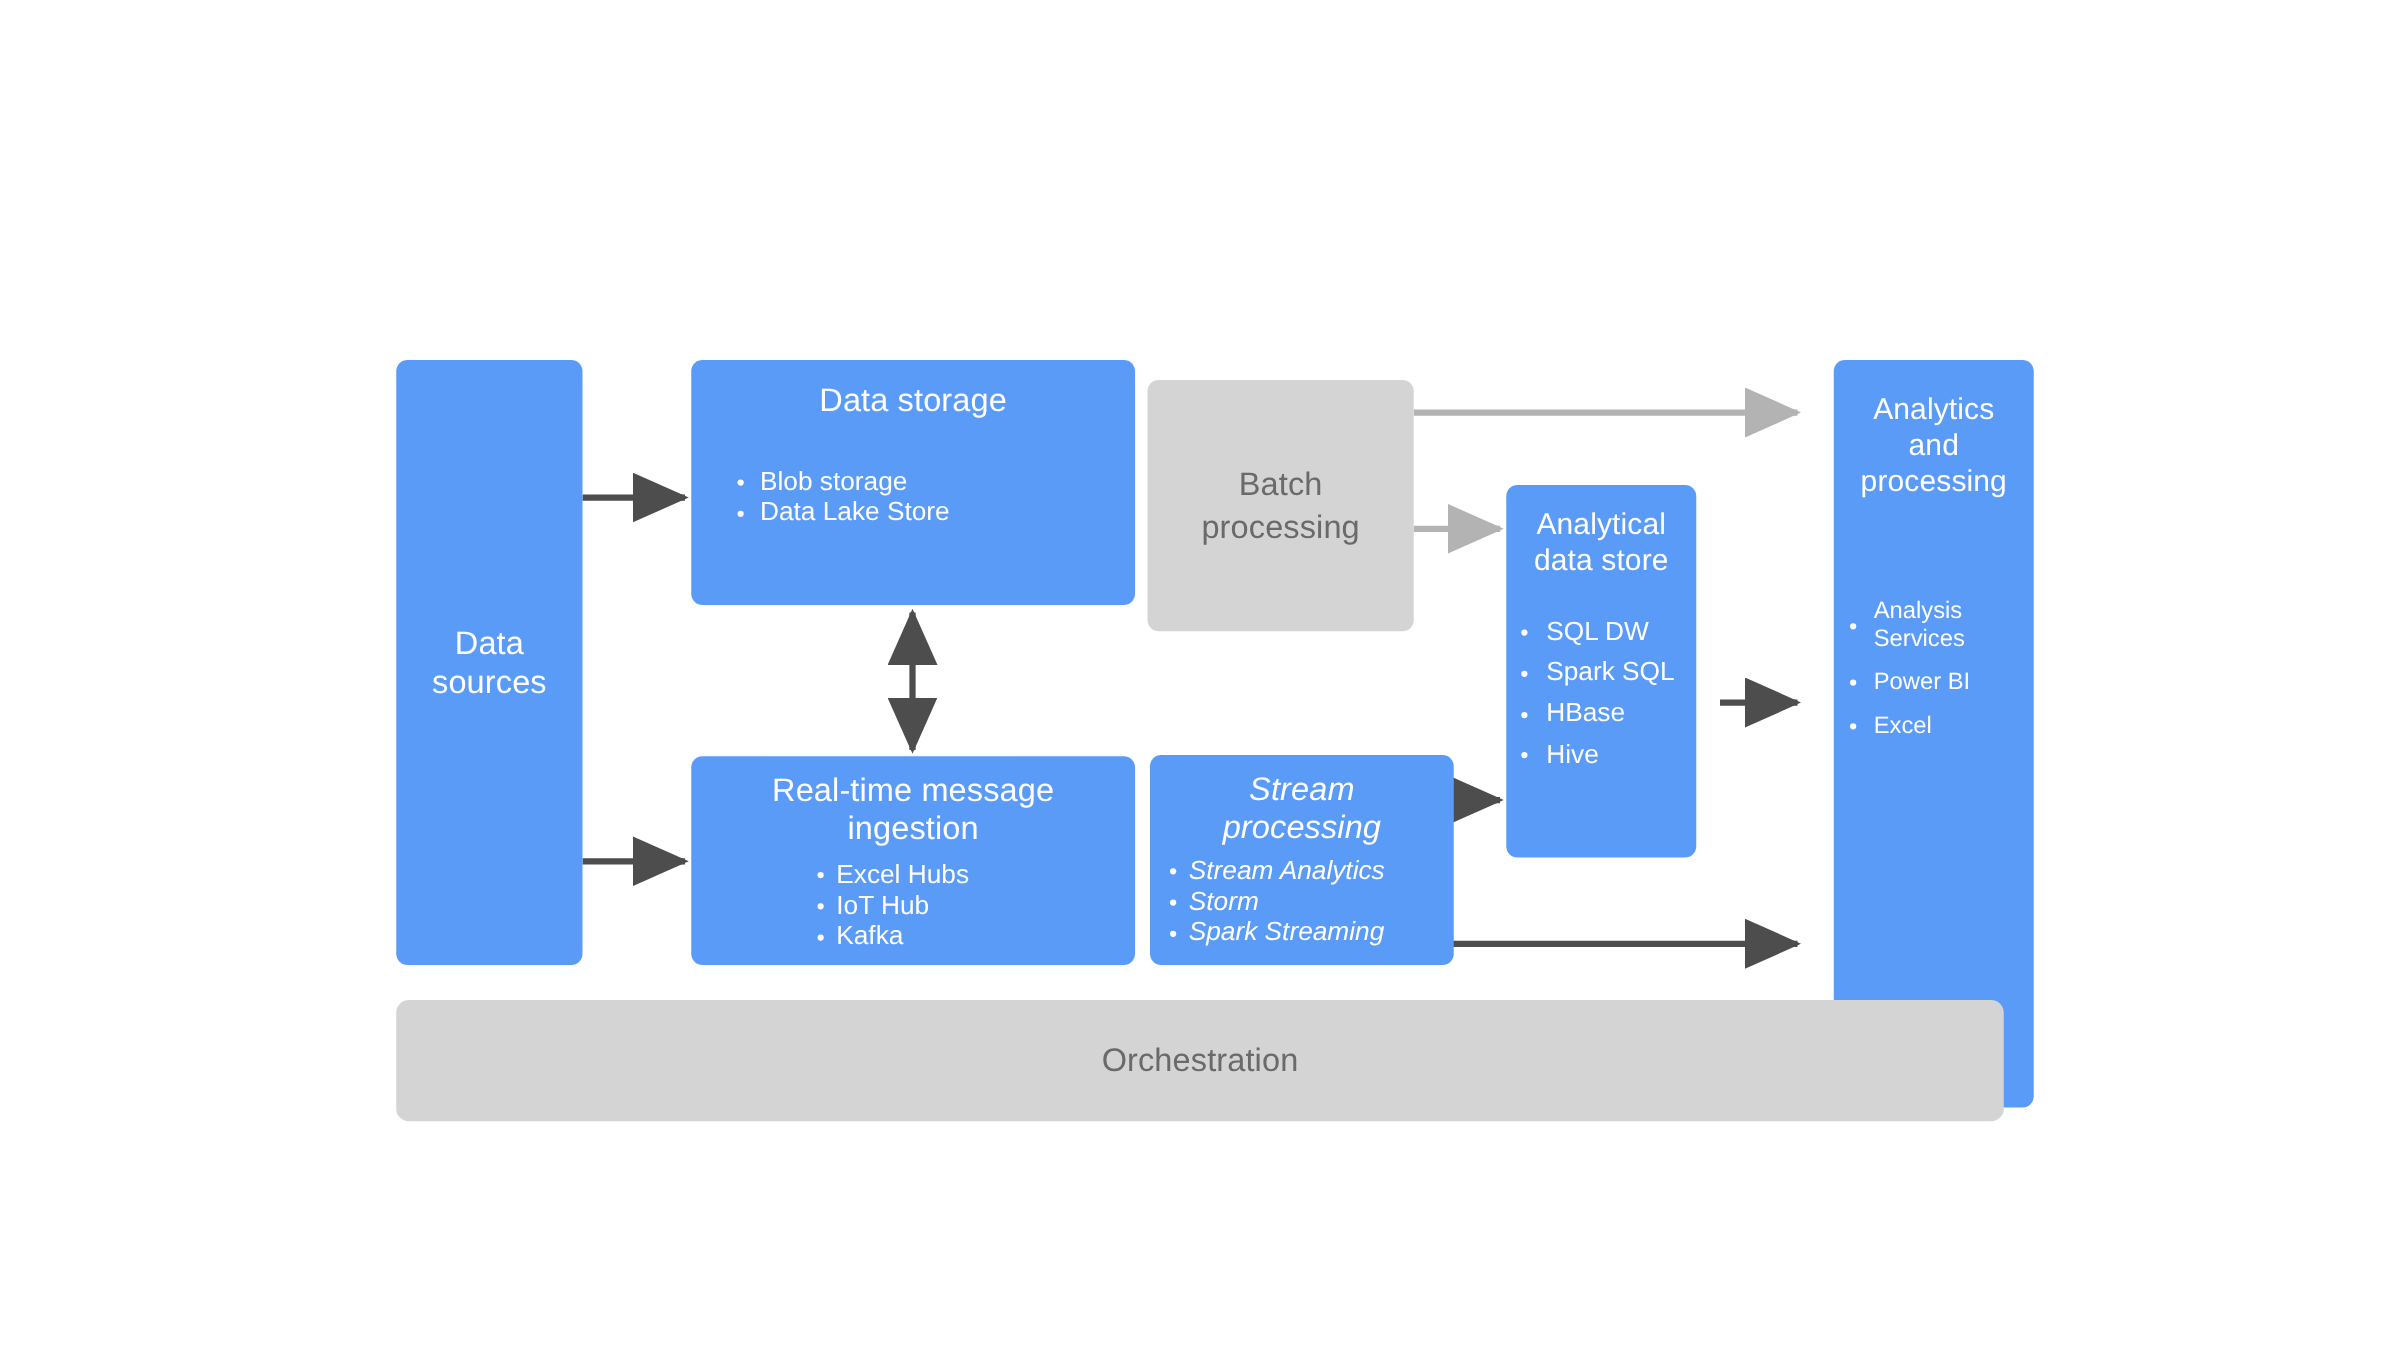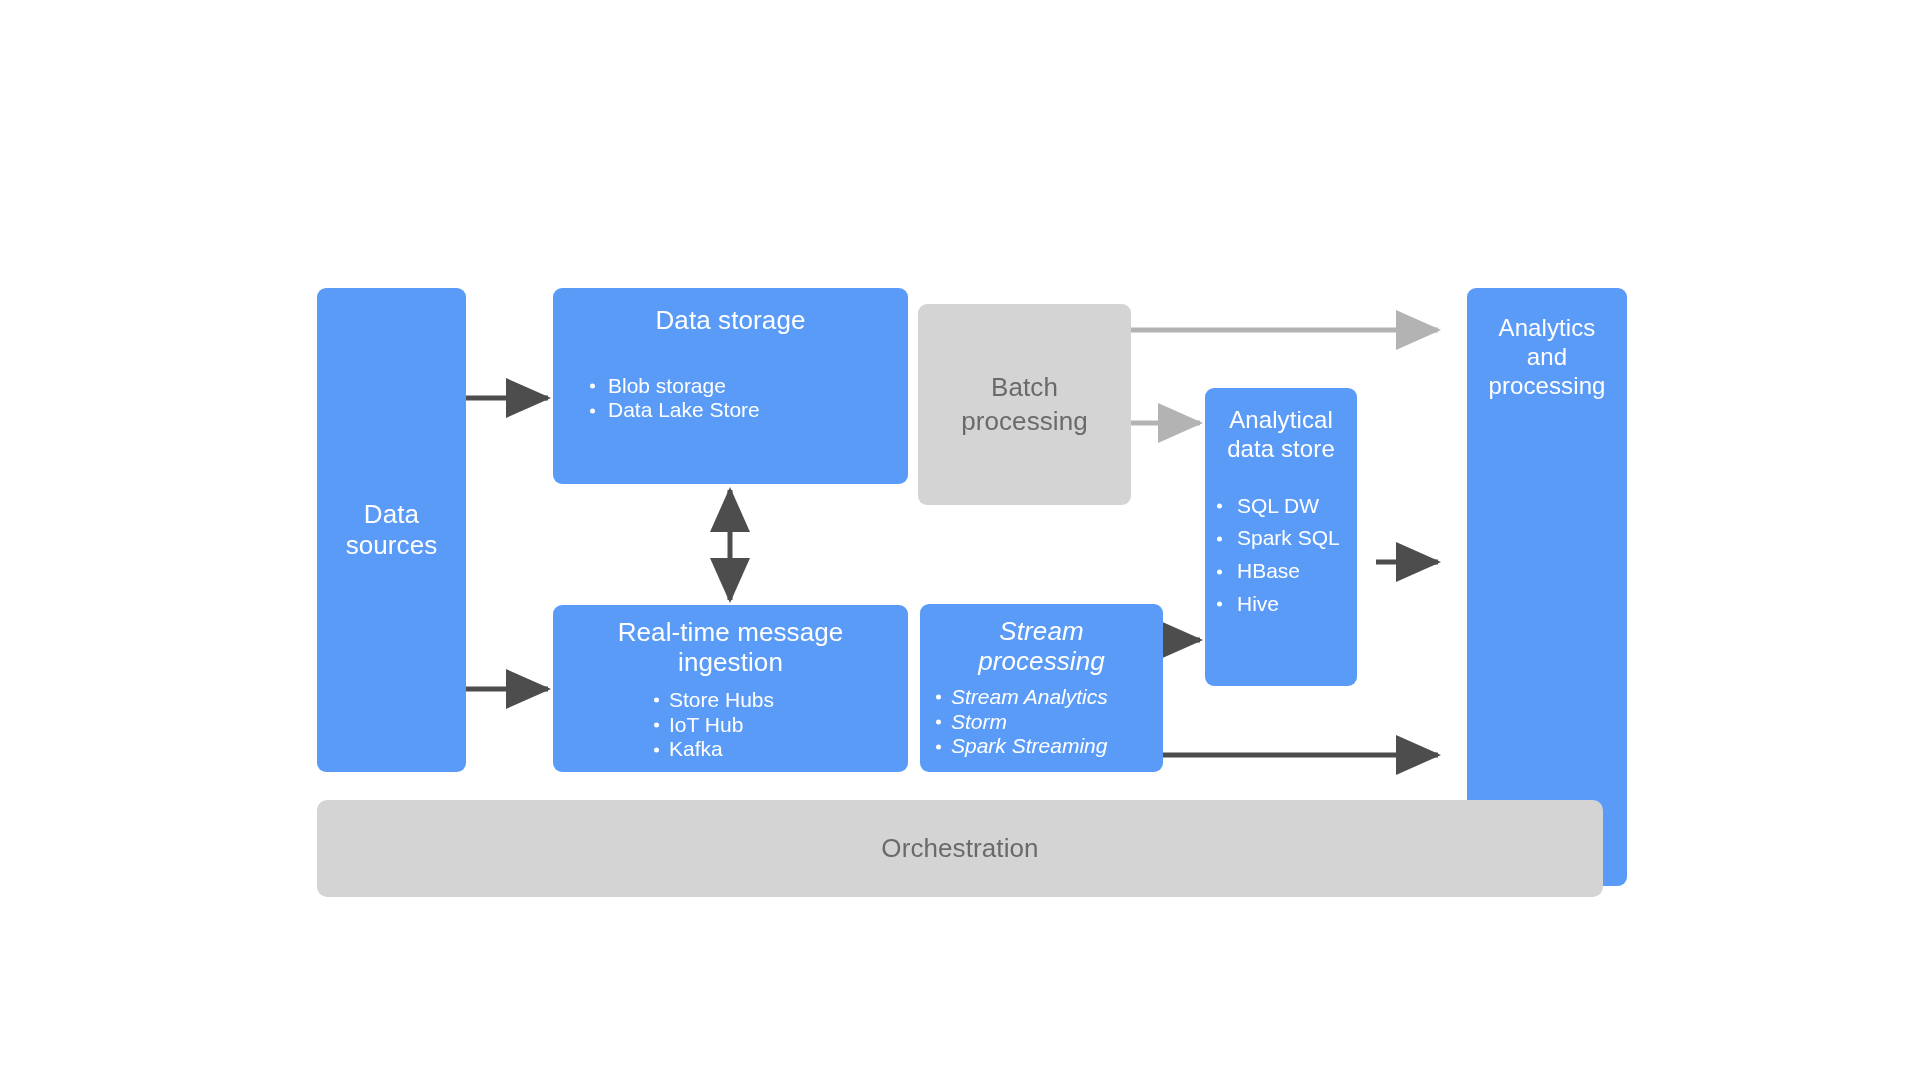--- a/index.html
+++ b/index.html
@@ -262,21 +262,21 @@
       <span>processing</span>
     </div>
   </div>
 
   <div class="node blue" id="node-realtime-ingestion">
     <div class="node-title">
       <span>Real-time message</span><br>
       <span>ingestion</span>
     </div>
     <ul class="node-list">
-      <li>Store Hubs</li>
+      <li>Excel Hubs</li>
       <li>IoT Hub</li>
       <li>Kafka</li>
     </ul>
   </div>
 
   <div class="node blue" id="node-stream-processing">
     <div class="node-title">
       <span>Stream</span><br>
       <span>processing</span>
     </div>
@@ -299,19 +299,27 @@
       <li>Hive</li>
     </ul>
   </div>
 
   <div class="node blue" id="node-analytics-reporting">
     <div class="node-title">
       <span>Analytics</span><br>
       <span>and</span><br>
       <span>processing</span>
     </div>
+    <ul class="node-list">
+      <li>
+        <span class="wrap2">Analysis</span>
+        <span class="wrap2">Services</span>
+      </li>
+      <li>Power BI</li>
+      <li>Excel</li>
+    </ul>
   </div>
 
   <div class="node grey" id="node-orchestration">
     <div class="node-title">Orchestration</div>
   </div>
 
 </div>
 
 </body></html>

